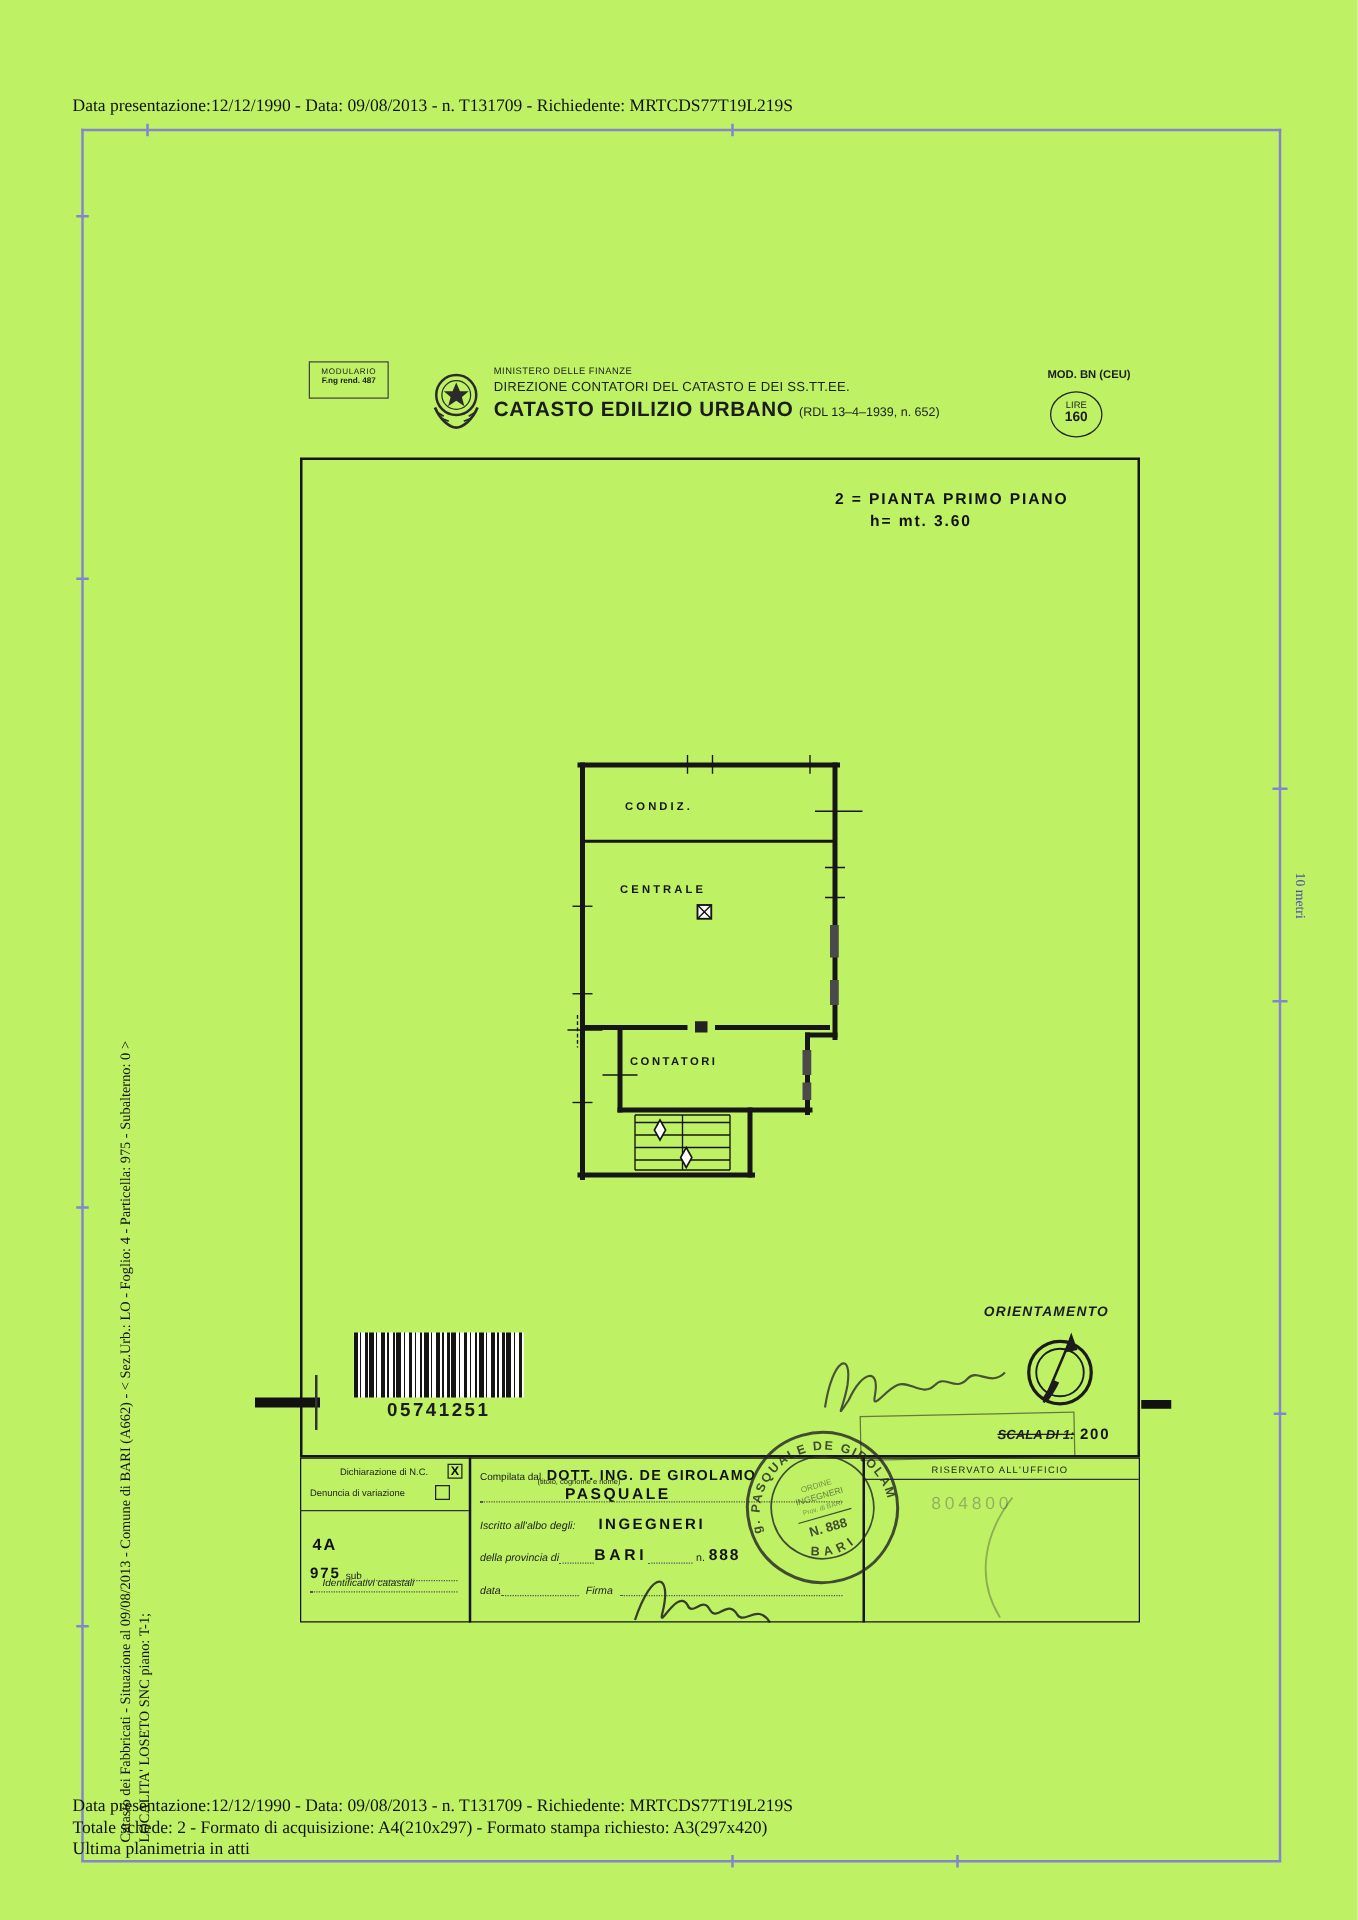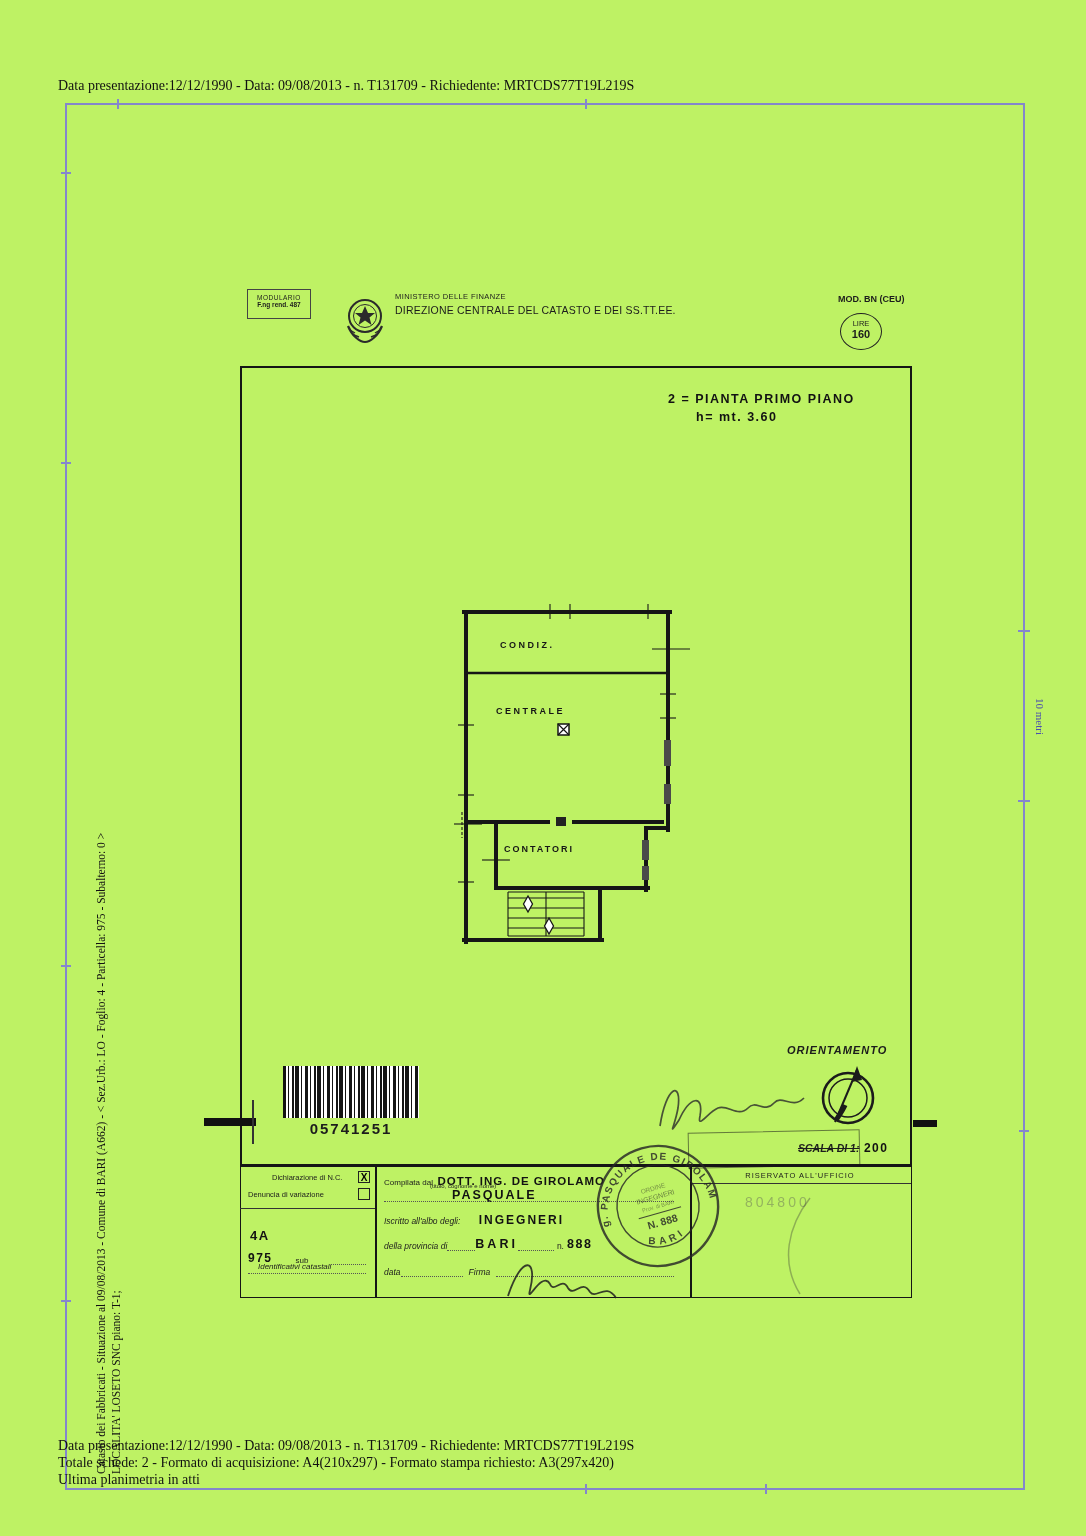--- a/index.html
+++ b/index.html
@@ -71,21 +71,25 @@
   <svg class="abs" style="left:340px; top:292px;" width="50" height="56" viewBox="0 0 50 56">
     <circle cx="25" cy="24" r="16" fill="none" stroke="#2b2b2b" stroke-width="2"></circle>
     <circle cx="25" cy="24" r="11.5" fill="none" stroke="#2b2b2b" stroke-width="1"></circle>
     <polygon points="25,14 28,21 35,21 29.5,25.5 31.5,33 25,28.5 18.5,33 20.5,25.5 15,21 22,21" fill="#2b2b2b"></polygon>
     <path d="M8,34 C12,44 20,50 25,50 C30,50 38,44 42,34" fill="none" stroke="#2b2b2b" stroke-width="2.2"></path>
     <path d="M10,38 l5,3 M14,43 l5,2 M40,38 l-5,3 M36,43 l-5,2" stroke="#2b2b2b" stroke-width="1.4"></path>
   </svg>
 
   <div class="abs" style="left:395px; top:292px;">
     <div class="printed" style="font-size:7.5px; letter-spacing:.4px;">MINISTERO DELLE FINANZE</div>
-    <div class="printed" style="font-size:10.5px; margin-top:3px; letter-spacing:.2px;">DIREZIONE CENTRALE DEL CATASTO E DEI SS.TT.EE.</div>
+    <div class="printed" style="font-size:10.5px; margin-top:3px; letter-spacing:.2px;">DIREZIONE CONTATORI DEL CATASTO E DEI SS.TT.EE.</div>
+    <div style="margin-top:3px; white-space:nowrap;">
+      <span class="printed" style="font-size:16.5px; font-weight:700; letter-spacing:.5px;">CATASTO EDILIZIO URBANO</span>
+      <span class="printed" style="font-size:10px;">(RDL 13–4–1939, n. 652)</span>
+    </div>
   </div>
 
   <div class="abs printed" style="left:838px; top:294px; font-size:9px; font-weight:600;">MOD. BN (CEU)</div>
   <div class="abs" style="left:840px; top:313px; width:42px; height:37px; border:1.6px solid #222; border-radius:50%; text-align:center; padding-top:5px;">
     <div class="printed" style="font-size:7.5px;">LIRE</div>
     <div class="printed" style="font-size:11px; font-weight:700;">160</div>
   </div>
 
 
   <div id="sheet-box"></div>
@@ -175,27 +179,27 @@
 
   <div class="cell" style="left:240px; top:1166px; width:672px; height:132px;"></div>
   <div class="abs" style="left:375px; top:1166px; width:1.5px; height:132px; background:#151515;"></div>
   <div class="abs" style="left:690px; top:1166px; width:1.5px; height:132px; background:#151515;"></div>
   <div class="abs" style="left:240px; top:1208px; width:135px; height:1px; background:#333;"></div>
 
   <div class="abs" style="left:248px; top:1171px; width:122px; display:flex; justify-content:space-between; align-items:center;">
     <span class="printed" style="font-size:7.5px;padding-left:24px;">Dichiarazione di N.C.</span>
     <span class="chk">X</span>
   </div>
-  <div class="abs" style="left:248px; top:1188px; width:122px; display:flex; justify-content:space-between; align-items:center;">
+  <div class="abs" style="left:248px; top:1188px; width:112px; display:flex; justify-content:space-between; align-items:center;">
     <span class="printed" style="font-size:7.5px;">Denuncia di variazione</span>
     <span class="chk"></span>
   </div>
   <div class="abs printed" style="left:258px; top:1262px; font-size:8px; font-style:italic;">Identificativi catastali</div>
   <div class="abs hand" style="left:250px; top:1228px; font-size:13px;">4A</div>
-  <div class="abs" style="left:248px; top:1246px; width:118px; display:flex; align-items:flex-end;gap:19px;">
+  <div class="abs" style="left:248px; top:1246px; width:118px; display:flex; align-items:flex-end;">
     <span class="hand" style="font-size:12px;">975</span>
     <span class="printed" style="font-size:8px; margin:0 4px;">sub</span>
     <span class="dotline" style="flex:1;">&nbsp;</span>
   </div>
   <div class="abs dotline" style="left:248px; top:1266px; width:118px; height:8px;"></div>
 
   <div class="abs" style="left:384px; top:1171px; white-space:nowrap;">
     <span class="printed" style="font-size:8px;">Compilata dal</span>
     <span class="hand" style="font-size:11.5px; letter-spacing:1px;">DOTT. ING. DE GIROLAMO</span>
   </div>

